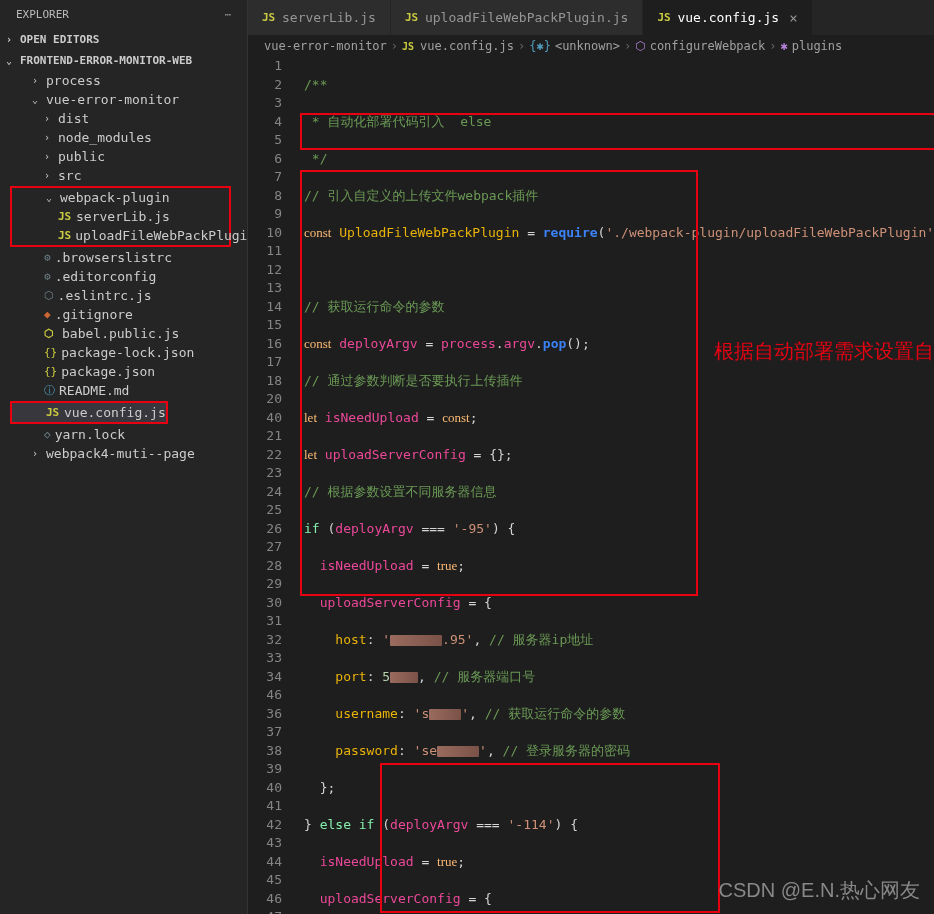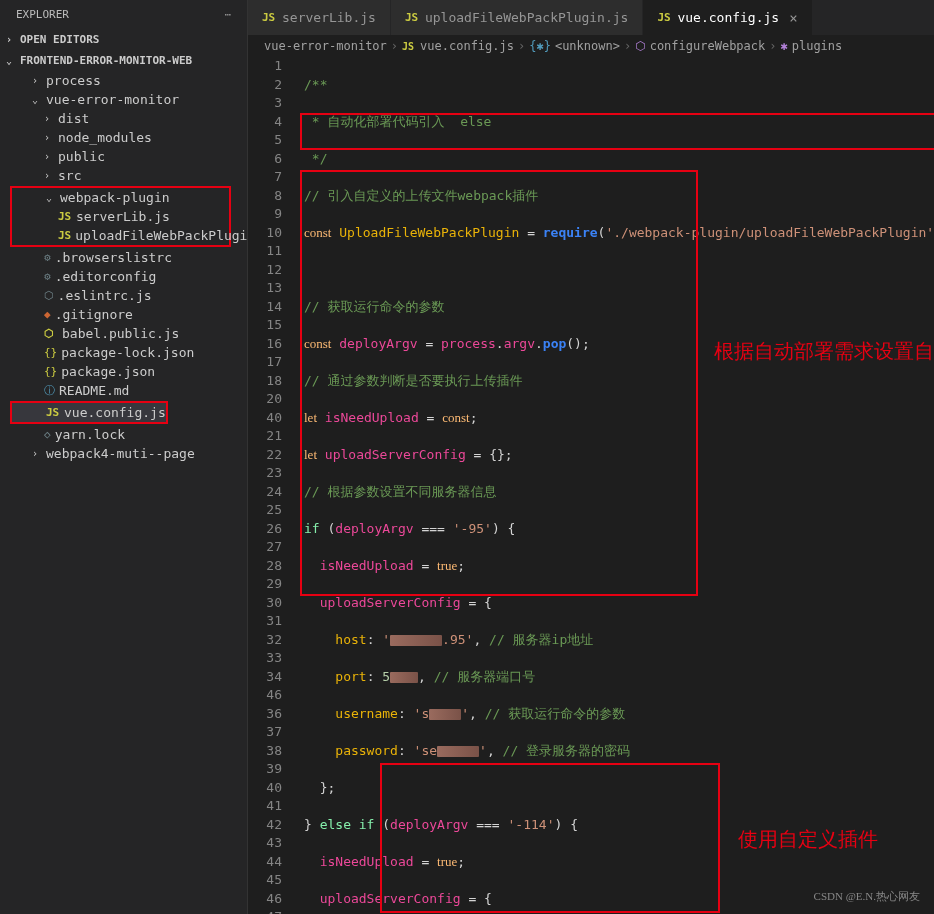--- a/index.html
+++ b/index.html
@@ -153,22 +153,22 @@
   font-size: 20px;
   font-family: sans-serif;
   line-height: 1.4;
   pointer-events: none;
 }
 .watermark {
   position: absolute;
   bottom: 10px;
   right: 14px;
   color: #888;
-  font-size: 11px;
-  font-family: Liberation Serif, serif;
+  font-size: 20px;
+  font-family: Liberation Sans, sans-serif;
 }
 .dots { color:#999; cursor:pointer; }
 </style>
 </head>
 <body>
 
 <div class="container">
   <div class="sidebar">
     <div class="explorer-header">
       <span>EXPLORER</span>
@@ -398,19 +398,18 @@
 
 
 
 
 
 
         <div class="red-box-code" style="top:56px; left:4px; width:672px; height:37px;"></div>
         <div class="red-box-code" style="top:113px; left:4px; width:398px; height:426px;"></div>
         <div class="red-box-code" style="top:706px; left:84px; width:340px; height:150px;"></div>
         <div class="annotation" style="top:280px; left:418px; width:210px;">根据自动部署需求设置自己的服务器信息</div>
-        <div class="annotation" style="top:768px; left:442px;">使用自定义插件</div>
       </div>
     </div>
   </div>
 </div>
 
 <div class="watermark">CSDN @E.N.热心网友</div>
 
 </body></html>

